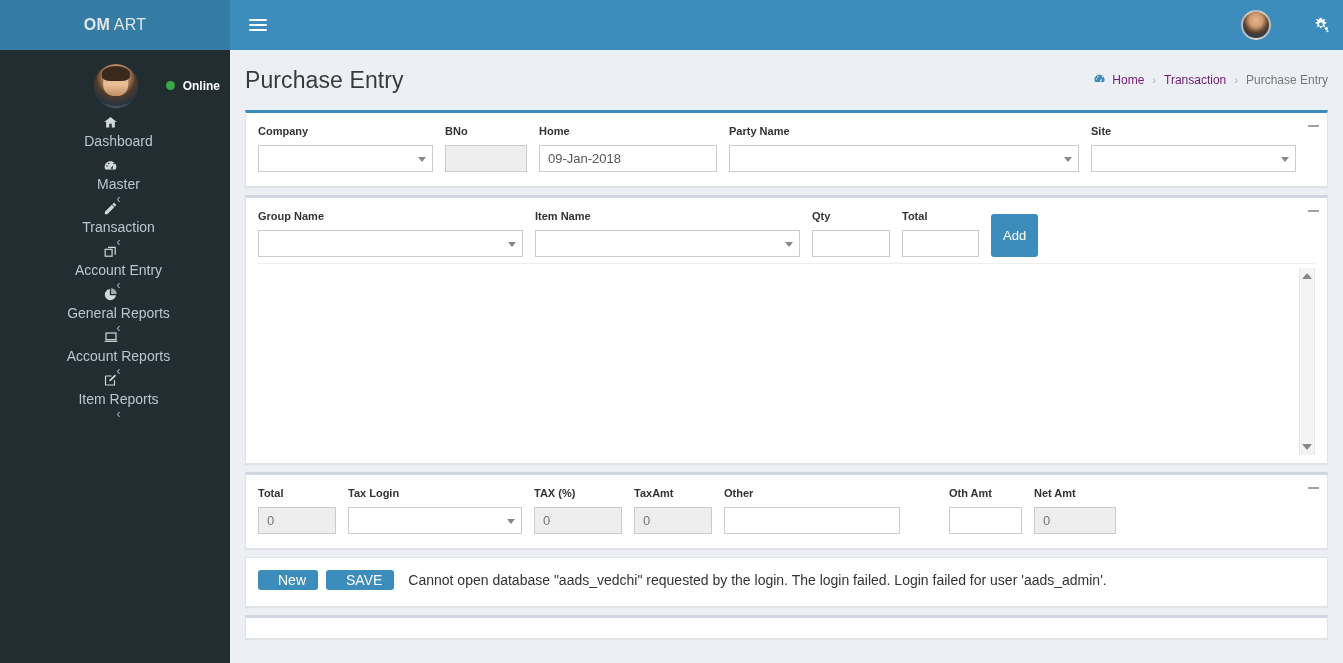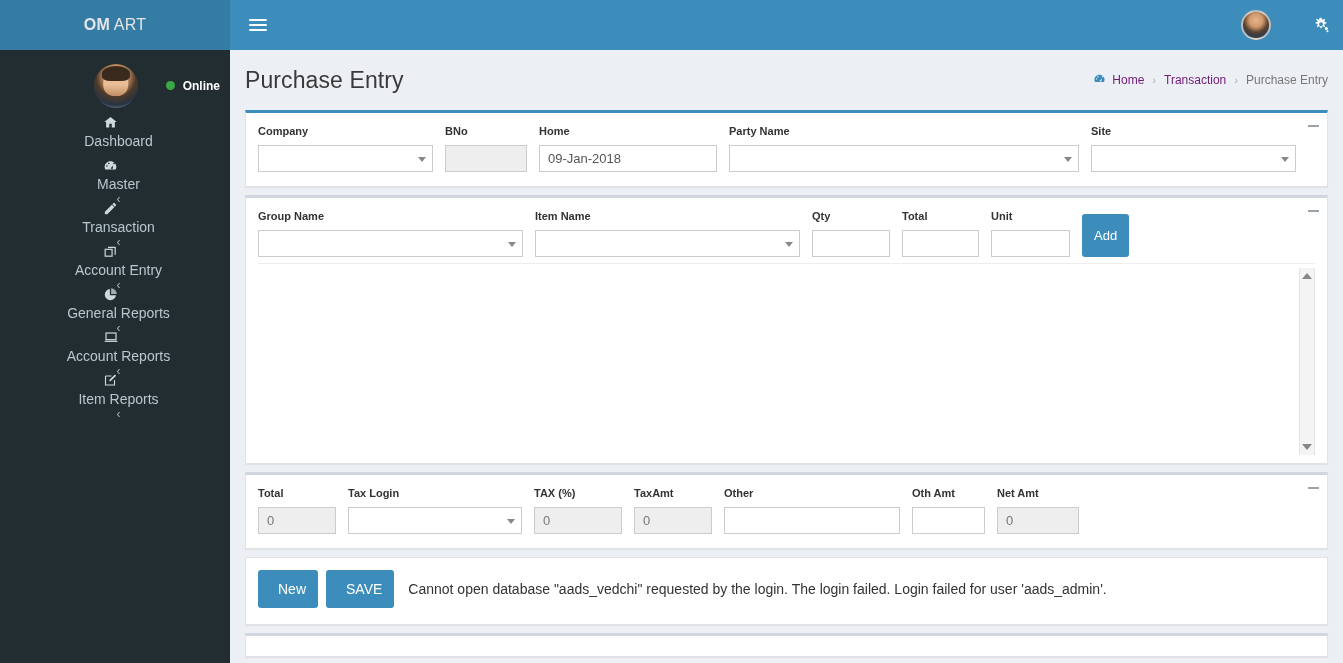--- a/index.html
+++ b/index.html
@@ -194,21 +194,21 @@
   .btn {
     display: inline-flex; align-items: center; justify-content: center;
     border: none; cursor: pointer;
     font-family: "Liberation Sans", sans-serif;
     color: #fff;
     background: #3c8dbc;
     border-radius: 3px;
     padding: 0 12px;
   }
   .btn-add { height: 43px; font-size: 13px; }
-  .btn-lg { height: 38px; font-size: 14px; min-width: 55px; padding-left: 20px; }
+  .btn-lg { height: 20px; font-size: 14px; min-width: 55px; padding-left: 20px; }
 
   
   #items-grid {
     position: relative;
     height: 196px;
     border-top: 1px solid #eee;
     margin-top: 6px;
     background: #fff;
   }
   #grid-scrollbar {
@@ -439,24 +439,20 @@
             <div class="form-group" style="width:78px;">
               <label>Qty</label>
               <input class="ctl" type="text" value="" style="">
             </div>
 
             <div class="form-group" style="width:77px;">
               <label>Total</label>
               <input class="ctl" type="text" value="" style="">
             </div>
 
-            <div class="form-group" style="width:79px;">
-              <label>Unit</label>
-              <input class="ctl" type="text" value="" style="">
-            </div>
 
             <div class="form-group" style="margin-right:0;">
               <button class="btn btn-add">Add</button>
             </div>
 
           </div>
 
           <div id="items-grid">
             <div id="grid-scrollbar">
               <span class="sb-arrow up"></span>
@@ -494,21 +490,21 @@
             <div class="form-group" style="width:78px;">
               <label>TaxAmt</label>
               <input class="ctl disabled" type="text" disabled="" value="0" style="">
             </div>
 
             <div class="form-group" style="width:176px;">
               <label>Other</label>
               <input class="ctl" type="text" value="" style="">
             </div>
 
-            <div class="form-group" style="width:73px;">
+            <div class="form-group" style="width:73px;margin-left:37px;">
               <label>Oth Amt</label>
               <input class="ctl" type="text" value="" style="">
             </div>
 
             <div class="form-group" style="width:82px; margin-right:0;">
               <label>Net Amt</label>
               <input class="ctl disabled" type="text" disabled="" value="0" style="">
             </div>
 
           </div>

